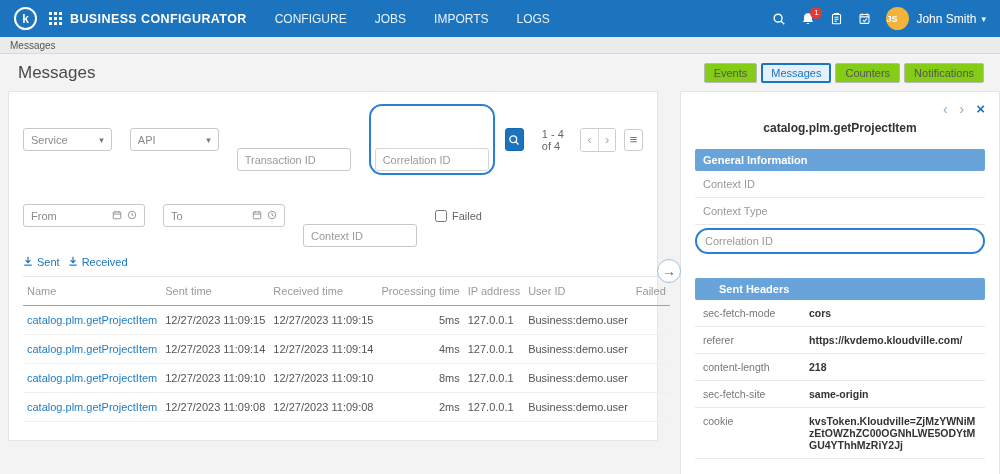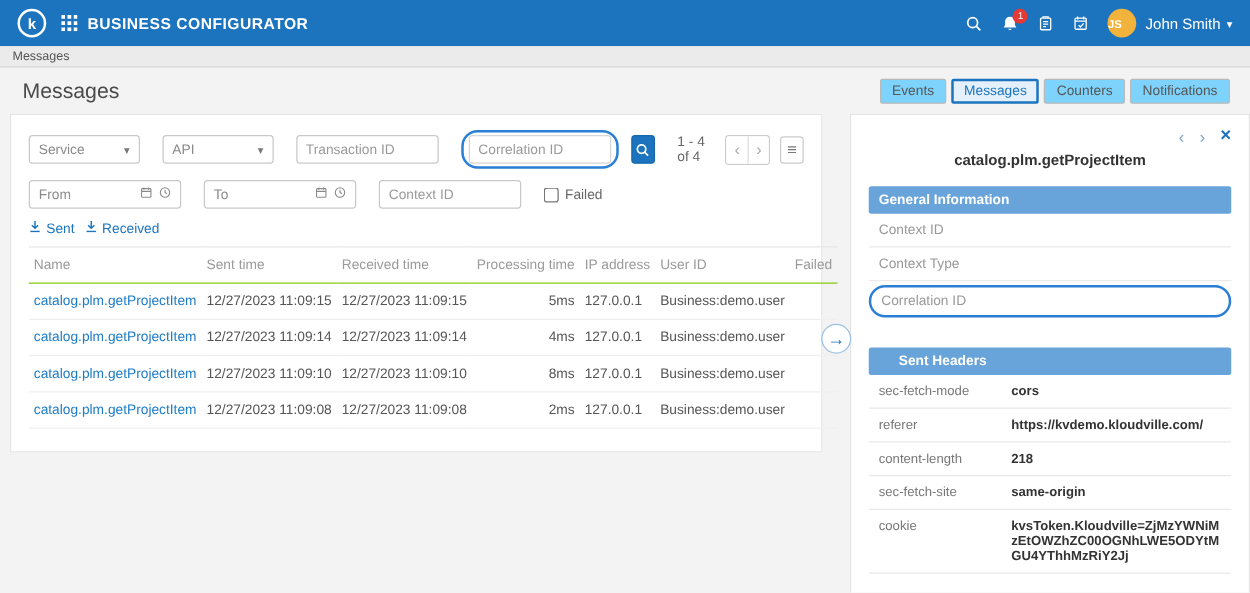--- a/index.html
+++ b/index.html
@@ -23,37 +23,37 @@
   .chev { font-size:9px; margin-left:5px; cursor:pointer; }
 
   
   .crumbbar { height:17px; background:#ebebeb; border-bottom:1px solid #d9d9d9; display:flex; align-items:center; padding:0 10px; }
   .crumb { font-size:10px; color:#555; cursor:pointer; }
 
   
   .page-head { display:flex; align-items:center; justify-content:space-between; padding:9px 16px 8px 18px; }
   .page-title { font-size:17px; color:#4a4a4a; font-weight:normal; }
   .tabs { display:flex; gap:4px; }
-  .tab { font-size:11px; color:#555; background:#7dd3fc; border:1px solid #b9b9b9; border-radius:2px; padding:3px 9px; cursor:pointer; }
+  .tab { font-size:11px; color:#555; background:#84cc16; border:1px solid #b9b9b9; border-radius:2px; padding:3px 9px; cursor:pointer; }
   .tab.active { color:#1b74bd; border:2px solid #1b74bd; background:#e4f0fb; padding:2px 8px; }
 
   
   .content { display:flex; align-items:flex-start; height:448px; position:relative;border-radius:23px; }
   .left-panel { width:650px; margin-left:8px; background:#fff; border:1px solid #e5e5e5; padding:12px 14px 18px; }
   .gap { width:22px; align-self:stretch; position:relative; }
   .expand-btn { position:absolute; left:50%; top:168px; transform:translateX(-50%); width:24px; height:24px; border-radius:50%; background:#fff; border:1px solid #9cc1e2; color:#1b74bd; font-size:14px; display:flex; align-items:center; justify-content:center; cursor:pointer; z-index:5; }
   .right-panel { flex:1; align-self:stretch; background:#fff; border:1px solid #e5e5e5; padding:8px 14px; overflow:hidden; }
 
   
   .frow { display:flex; align-items:center; margin-bottom:9px; }
   .frow > * { margin-right:18px; }
   .field { height:23px; border:1px solid #c9c9c9; border-radius:3px; background:#fff; font-size:11px; color:#8a8a8a; display:flex; align-items:center; padding:0 7px; }
   .select { width:122px; justify-content:space-between; cursor:pointer; }
   .select .chv { color:#777; font-size:9px; }
-  input.field { width:114px; color:#444; }
+  input.field { width:114px; color:#444;margin-top:40px; }
   input.field::placeholder { color:#9a9a9a; }
   .ring { border:2px solid #2a7fd4; border-radius:13px; padding:2px 4px; display:inline-flex; align-items:center; background:#fff; margin-right:10px; }
   .ring input { border:1px solid #d6d6d6; }
   .search-btn { width:27px; height:23px; background:#1b74bd; border:1px solid #1668ab; border-radius:3px; color:#fff; display:flex; align-items:center; justify-content:center; cursor:pointer; }
   .date { width:122px; justify-content:space-between; cursor:pointer; }
   .date .ics { display:flex; gap:5px; color:#8a8a8a; }
   .chkwrap { display:flex; align-items:center; gap:5px; font-size:11px; color:#666; }
   .chkwrap input { width:12px; height:12px; cursor:pointer; }
   .pgwrap { margin-left:auto; margin-right:0; display:flex; align-items:center; gap:8px; }
   .pgtext { font-size:11px; color:#666; }
@@ -100,20 +100,26 @@
           <rect x="10" y="0" width="3" height="3"></rect>
           <rect x="0" y="5" width="3" height="3"></rect>
           <rect x="5" y="5" width="3" height="3"></rect>
           <rect x="10" y="5" width="3" height="3"></rect>
           <rect x="0" y="10" width="3" height="3"></rect>
           <rect x="5" y="10" width="3" height="3"></rect>
           <rect x="10" y="10" width="3" height="3"></rect>
         </svg>
     </span>
     <span class="brand">BUSINESS CONFIGURATOR</span>
+    <nav class="menu">
+      <a>CONFIGURE</a>
+      <a>JOBS</a>
+      <a>IMPORTS</a>
+      <a>LOGS</a>
+    </nav>
   </div>
   <div class="tb-right">
     <span class="tb-ic">
       <svg width="14" height="14" viewBox="0 0 16 16" fill="none" stroke="currentColor" stroke-width="1.6">
           <circle cx="7" cy="7" r="4.5"></circle>
           <line x1="10.5" y1="10.5" x2="14" y2="14"></line>
         </svg>
     </span>
     <span class="tb-ic">
       <svg width="14" height="14" viewBox="0 0 16 16" fill="currentColor">

